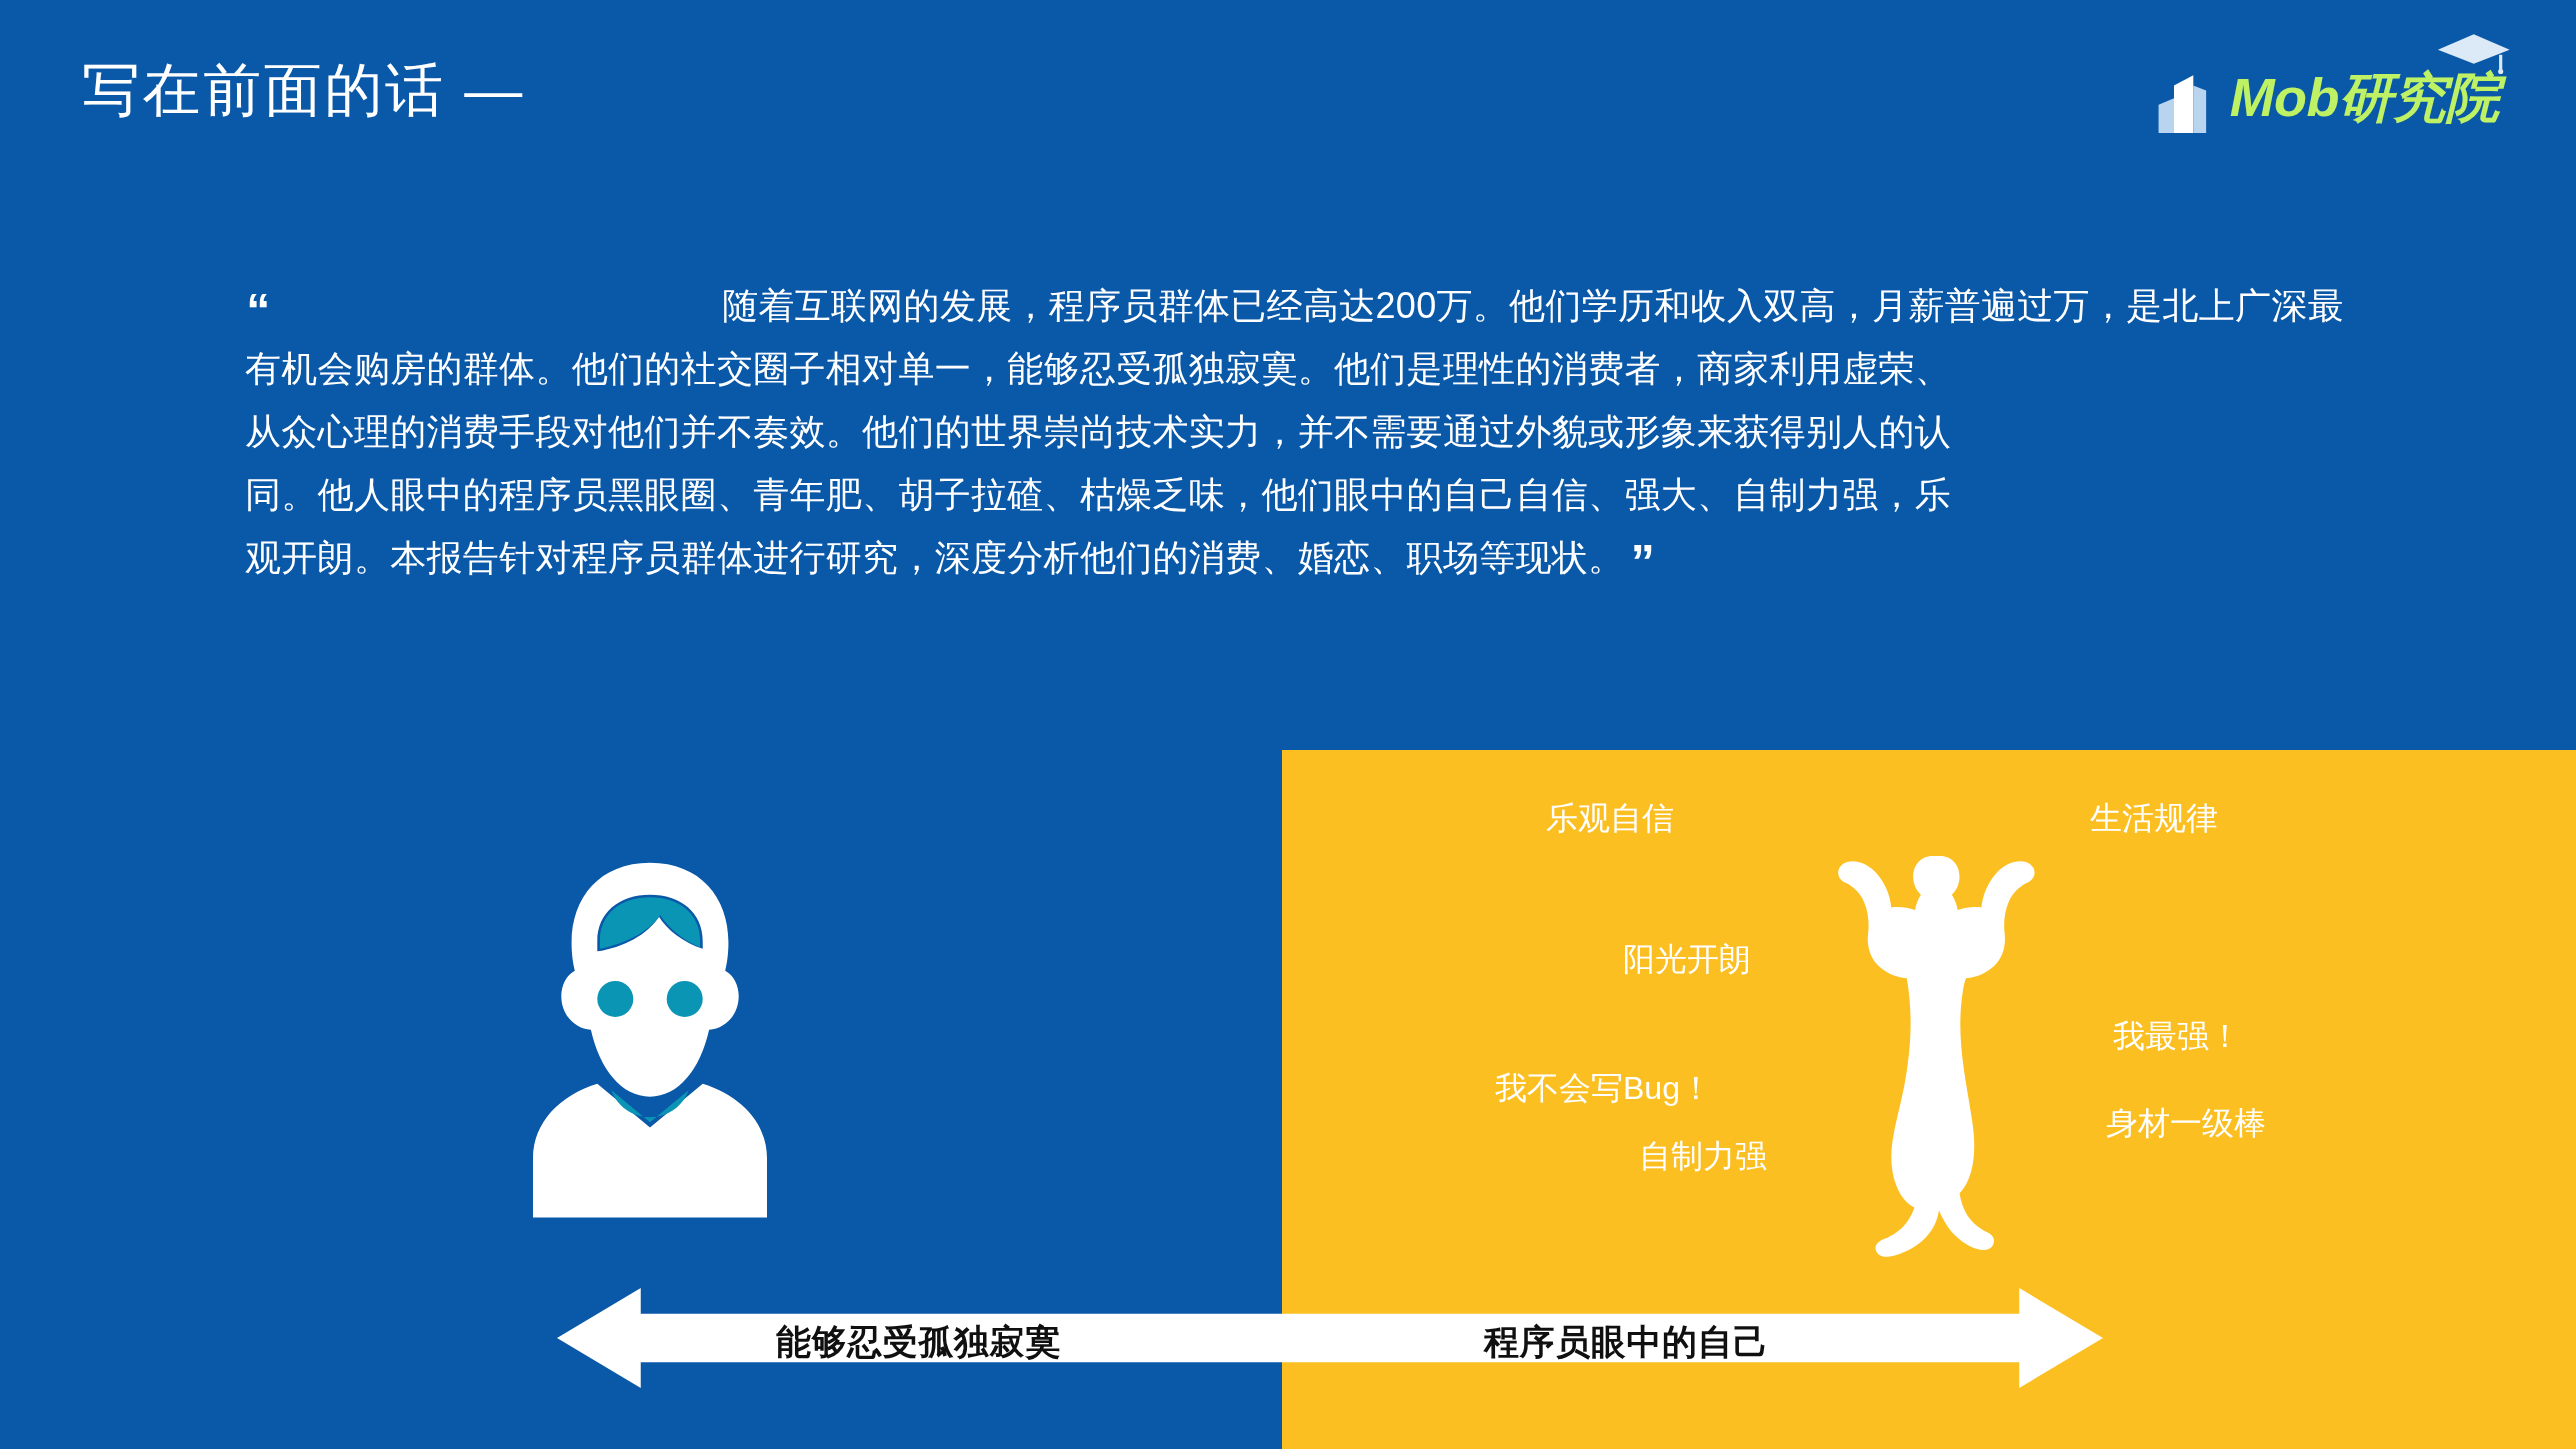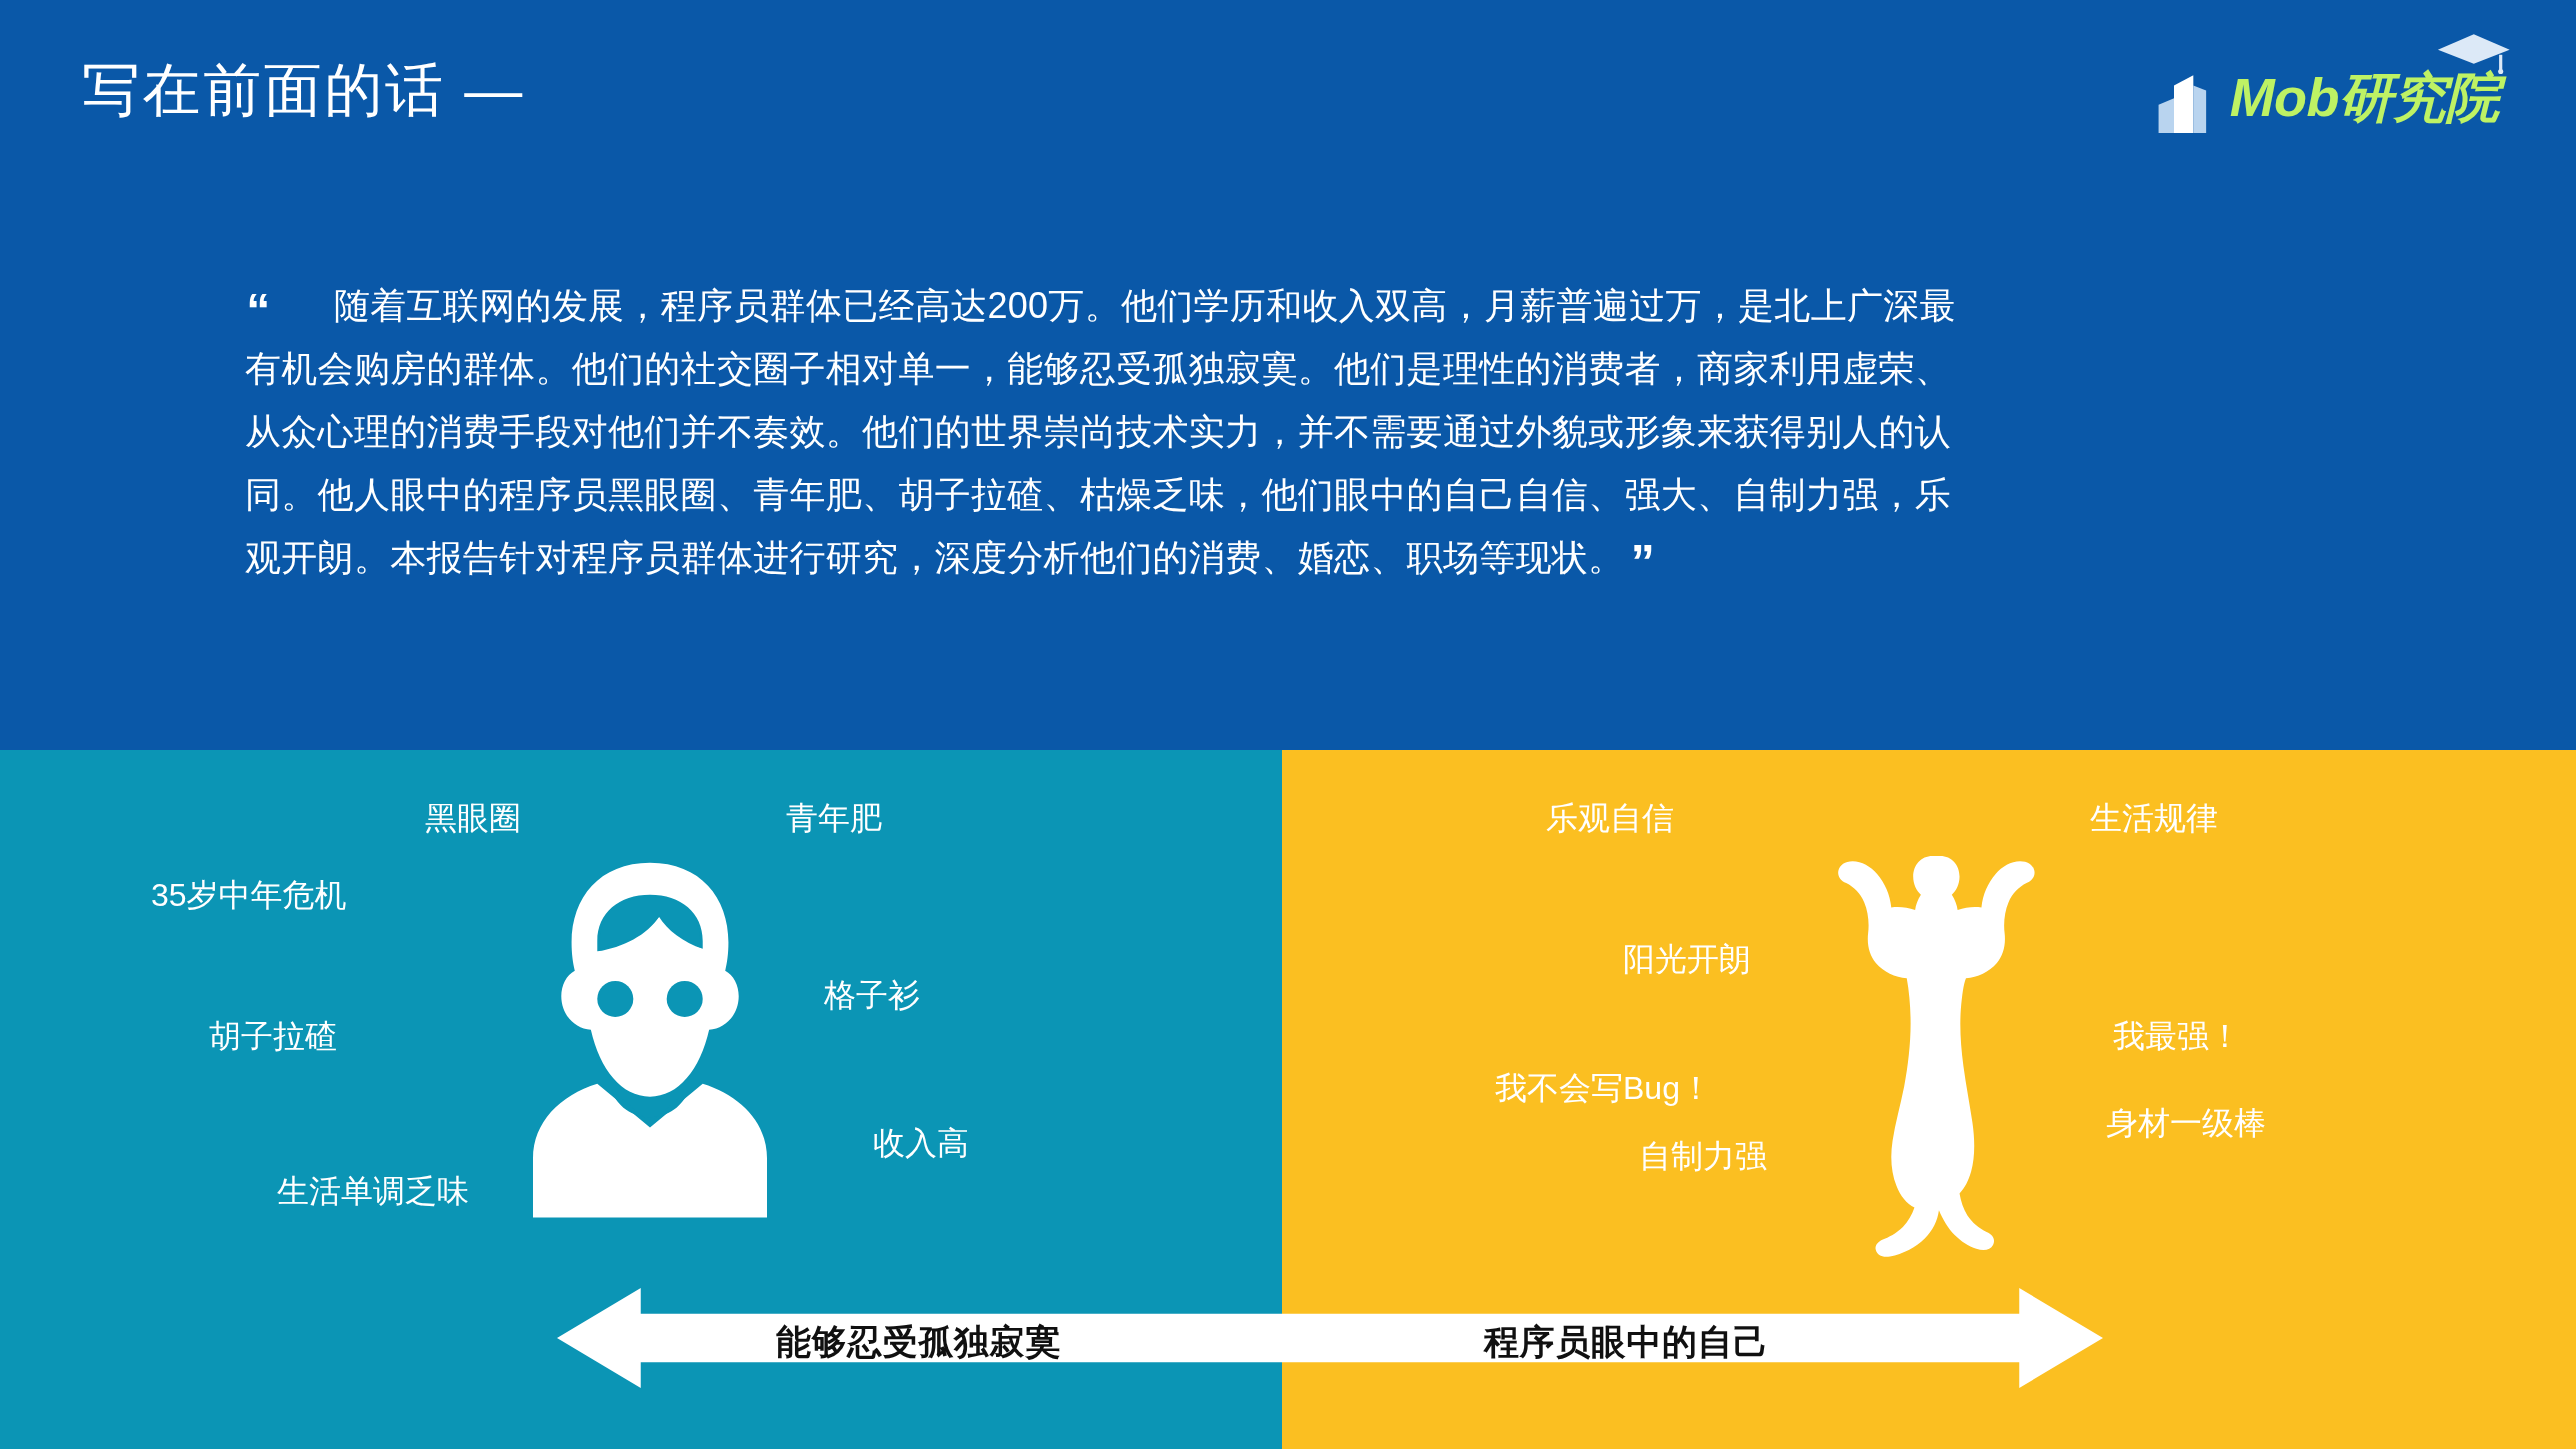--- a/index.html
+++ b/index.html
@@ -88,21 +88,21 @@
     font-weight: 700;
     line-height: 1;
   }
   .quote-lines {
     color: #ffffff;
     font-size: 36px;
     line-height: 63px;
     letter-spacing: 0.3px;
   }
   .quote-lines .ln { white-space: nowrap; display: block; }
-  .quote-lines .ln:first-child { text-indent: 89px; }
+  .quote-lines .ln:first-child { text-indent: 89px; text-align: right; }
   .quote-close {
     display: inline-block;
     color: #ffffff;
     font-size: 48px;
     font-weight: 700;
     line-height: 1;
     vertical-align: -7.7px;
     margin-left: 6.4px;
   }
 
@@ -189,29 +189,20 @@
       <div class="quote-lines">
         <span class="ln">随着互联网的发展，程序员群体已经高达200万。他们学历和收入双高，月薪普遍过万，是北上广深最</span>
         <span class="ln">有机会购房的群体。他们的社交圈子相对单一，能够忍受孤独寂寞。他们是理性的消费者，商家利用虚荣、</span>
         <span class="ln">从众心理的消费手段对他们并不奏效。他们的世界崇尚技术实力，并不需要通过外貌或形象来获得别人的认</span>
         <span class="ln">同。他人眼中的程序员黑眼圈、青年肥、胡子拉碴、枯燥乏味，他们眼中的自己自信、强大、自制力强，乐</span>
         <span class="ln"><span>观开朗。本报告针对程序员群体进行研究，深度分析他们的消费、婚恋、职场等现状。</span><span class="quote-close">”</span></span>
       </div>
     </div>
   </div>
 
-  <div class="panel panel-left">
-    <span class="tag" style="left:425px;top:52px">黑眼圈</span>
-    <span class="tag" style="left:786px;top:52px">青年肥</span>
-    <span class="tag" style="left:151px;top:129px">35岁中年危机</span>
-    <span class="tag" style="left:824px;top:229px">格子衫</span>
-    <span class="tag" style="left:209px;top:270px">胡子拉碴</span>
-    <span class="tag" style="left:873px;top:377px">收入高</span>
-    <span class="tag" style="left:277px;top:425px">生活单调乏味</span>
-  </div>
 
   <div class="panel panel-right">
     <span class="tag" style="left:264px;top:52px">乐观自信</span>
     <span class="tag" style="left:808px;top:52px">生活规律</span>
     <span class="tag" style="left:341px;top:193px">阳光开朗</span>
     <span class="tag" style="left:831px;top:270px">我最强！</span>
     <span class="tag" style="left:213px;top:322px">我不会写Bug！</span>
     <span class="tag" style="left:824px;top:357px">身材一级棒</span>
     <span class="tag" style="left:357px;top:390px">自制力强</span>
   </div>

